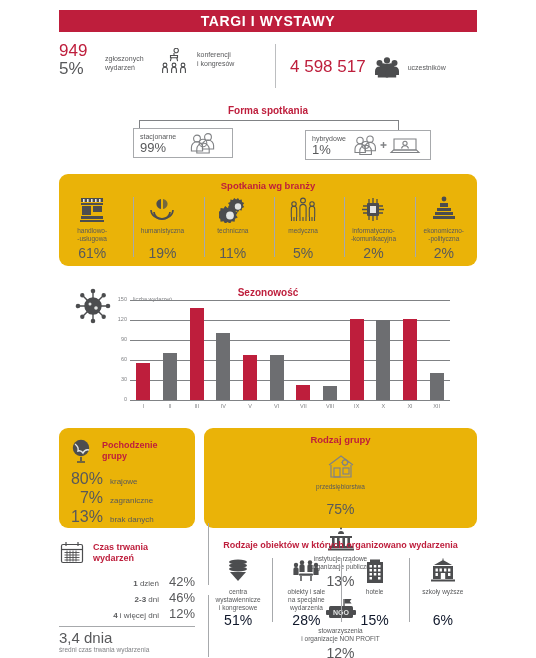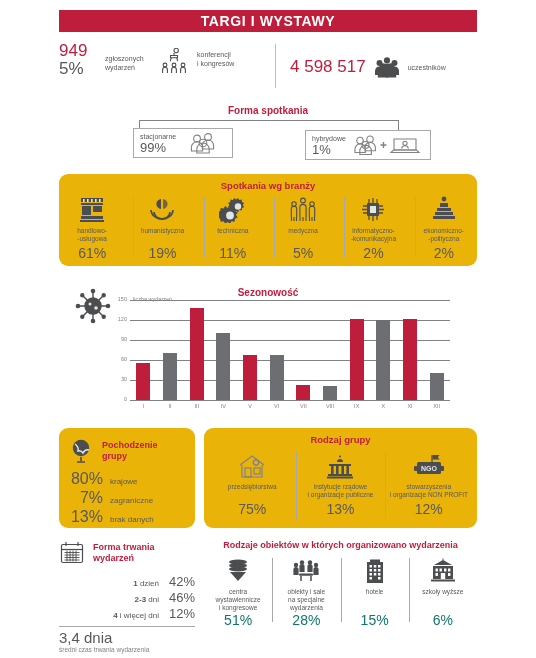--- a/index.html
+++ b/index.html
@@ -99,21 +99,21 @@
   .czas-sub{font-size:6.5px;color:#808285;}
 
   
   #obiekty{position:absolute;left:204px;top:540px;width:273px;height:110px;}
   .ob-title{color:#be1e3c;font-weight:bold;font-size:9px;text-align:center;}
   .ob-cols{display:flex;padding-top:6px;}
   .ob-col{flex:1;display:flex;flex-direction:column;align-items:center;position:relative;}
   .ob-col + .ob-col:before{content:"";position:absolute;left:0;top:2px;height:64px;width:1px;background:#a7a9ac;}
   .ob-icon{height:28px;display:flex;align-items:flex-end;justify-content:center;}
   .ob-lab{font-size:6.5px;line-height:8px;text-align:center;padding-top:4px;min-height:24px;color:#58595b;}
-  .ob-val{font-size:14px;color:#0f766e;}
+  .ob-val{font-size:14px;color:#0f172a;}
 
   svg{display:block;}
 </style>
 </head>
 <body>
 
 <div class="wrap">
 
   <div class="title-bar">TARGI I WYSTAWY</div>
 
@@ -471,21 +471,21 @@
       </div>
       <div class="poch-row">
         <div class="poch-pct">13%</div>
         <div class="poch-lab">brak danych</div>
       </div>
     </div>
   </div>
 
   <div id="panel-rodzaj" class="panel">
     <div class="panel-title">Rodzaj grupy</div>
-    <div class="cols" style="height:78px;">
+    <div class="cols" style="height:78px;flex-direction:column;">
 
       <div class="col">
         <div class="col-icon">
           <svg width="30" height="26" viewBox="0 0 30 26">
               <g fill="none" stroke="#808285" stroke-width="1.2">
             <path d="M3 12 L15 3 L27 12"></path>
             <path d="M5 12 v12 h20 v-12"></path>
             <rect x="8" y="15" width="6" height="9"></rect>
                 <rect x="17" y="15" width="6" height="6"></rect>
             <circle cx="19" cy="9.5" r="2.6"></circle>
@@ -555,21 +555,21 @@
           <path d="M2.5 9.5 h21"></path>
           <path d="M7 2 v4 M19 2 v4"></path>
           <g stroke-width=".9">
             <path d="M5.5 12.5 h15 M5.5 15 h15 M5.5 17.5 h15 M5.5 20 h15"></path>
             <path d="M8 10.5 v11 M11 10.5 v11 M14 10.5 v11 M17 10.5 v11"></path>
           </g>
         </g>
           </svg>
       </div>
       <div class="czas-title">
-        <div>Forma trwania</div>
+        <div>Czas trwania</div>
         <div>wydarzeń</div>
       </div>
     </div>
     <div class="czas-rows">
       <div class="czas-row">
         <div class="cz-lab">
           <b>1</b>
           <span>dzień</span>
         </div>
         <div class="cz-pct">42%</div>

